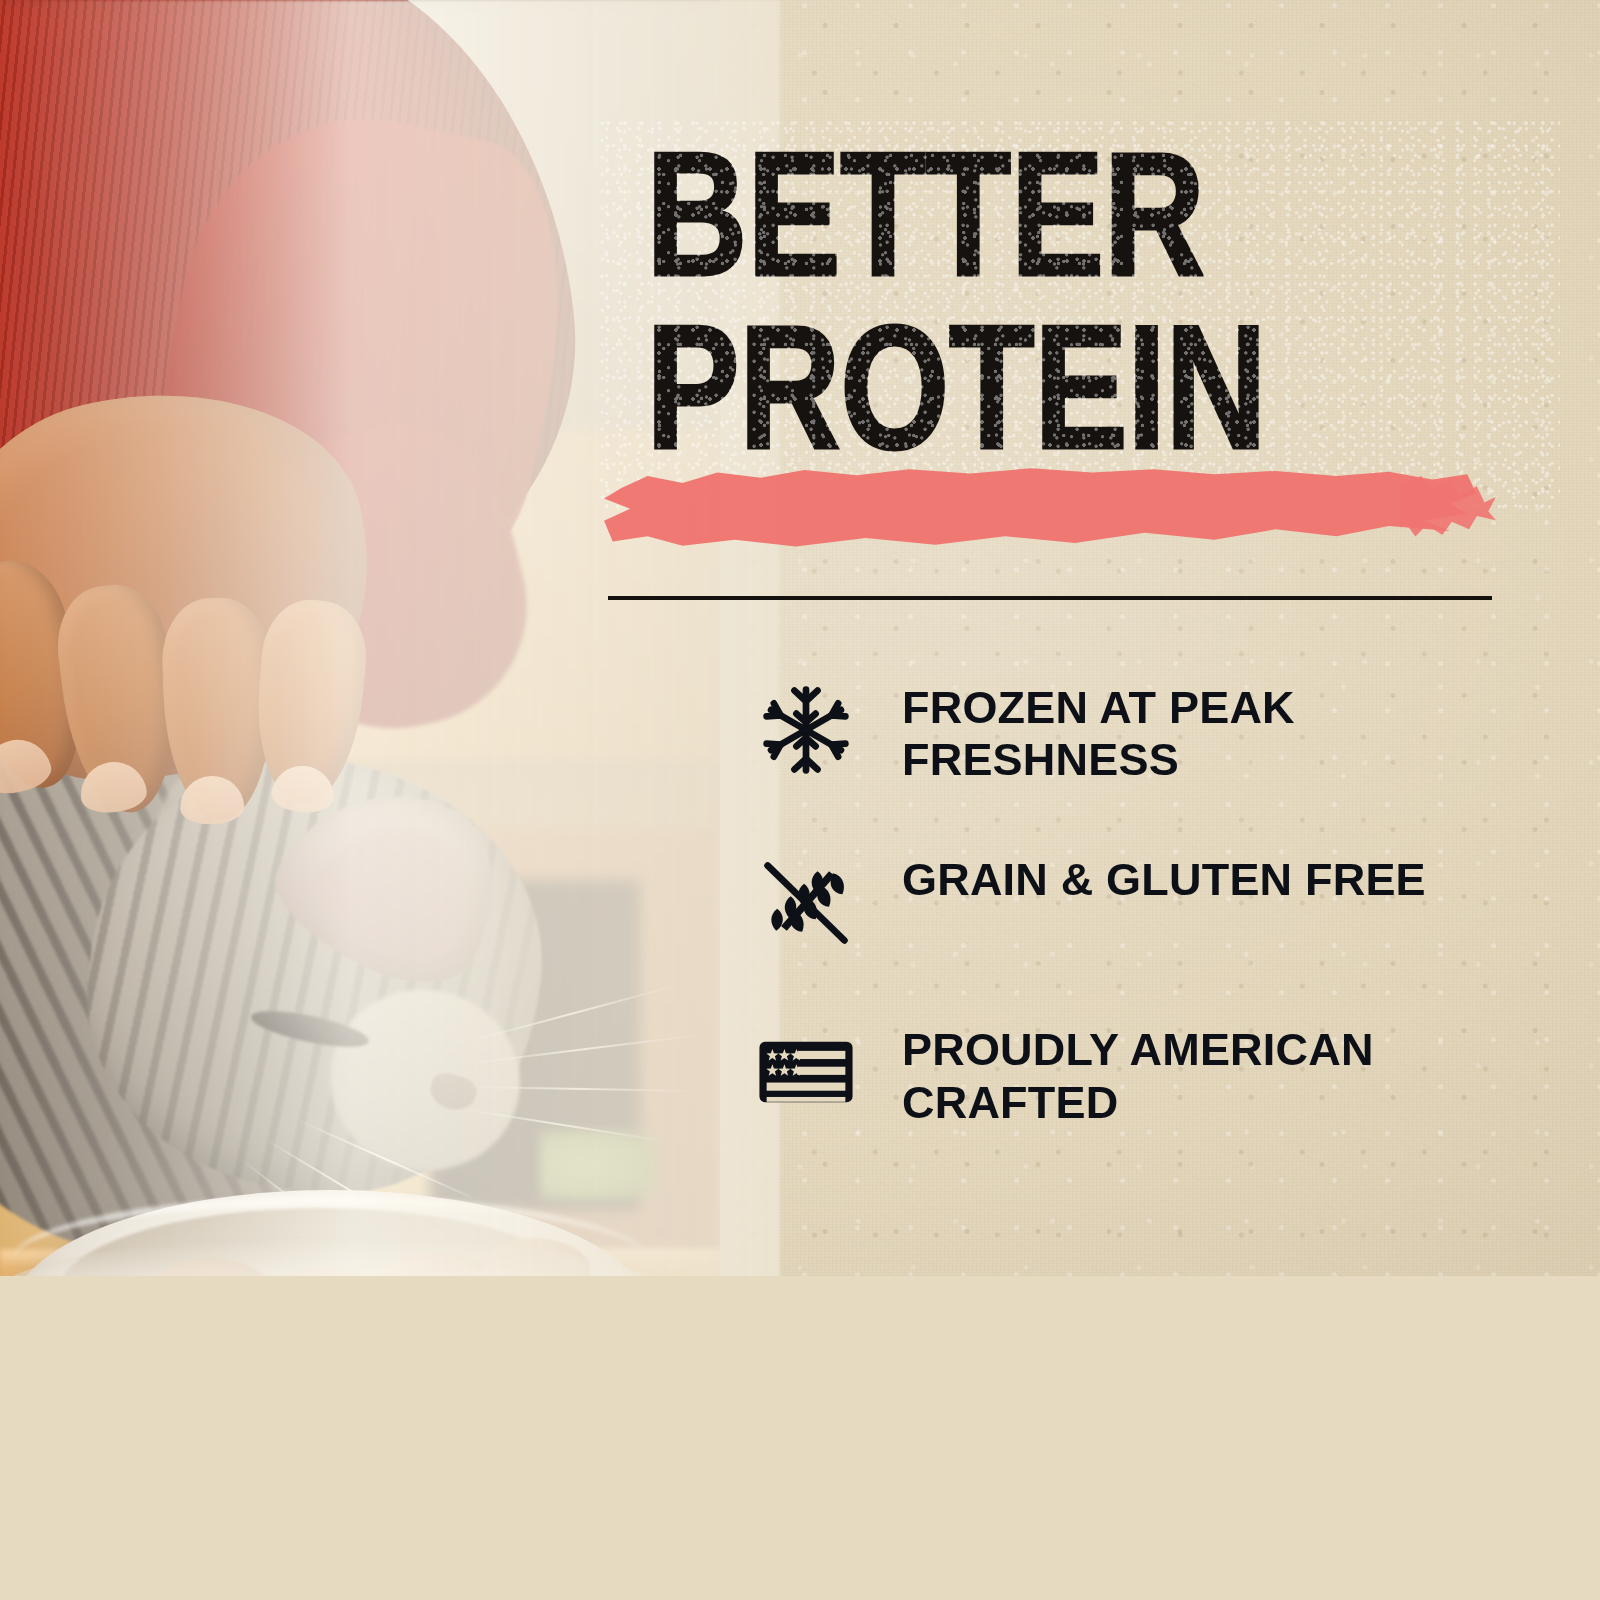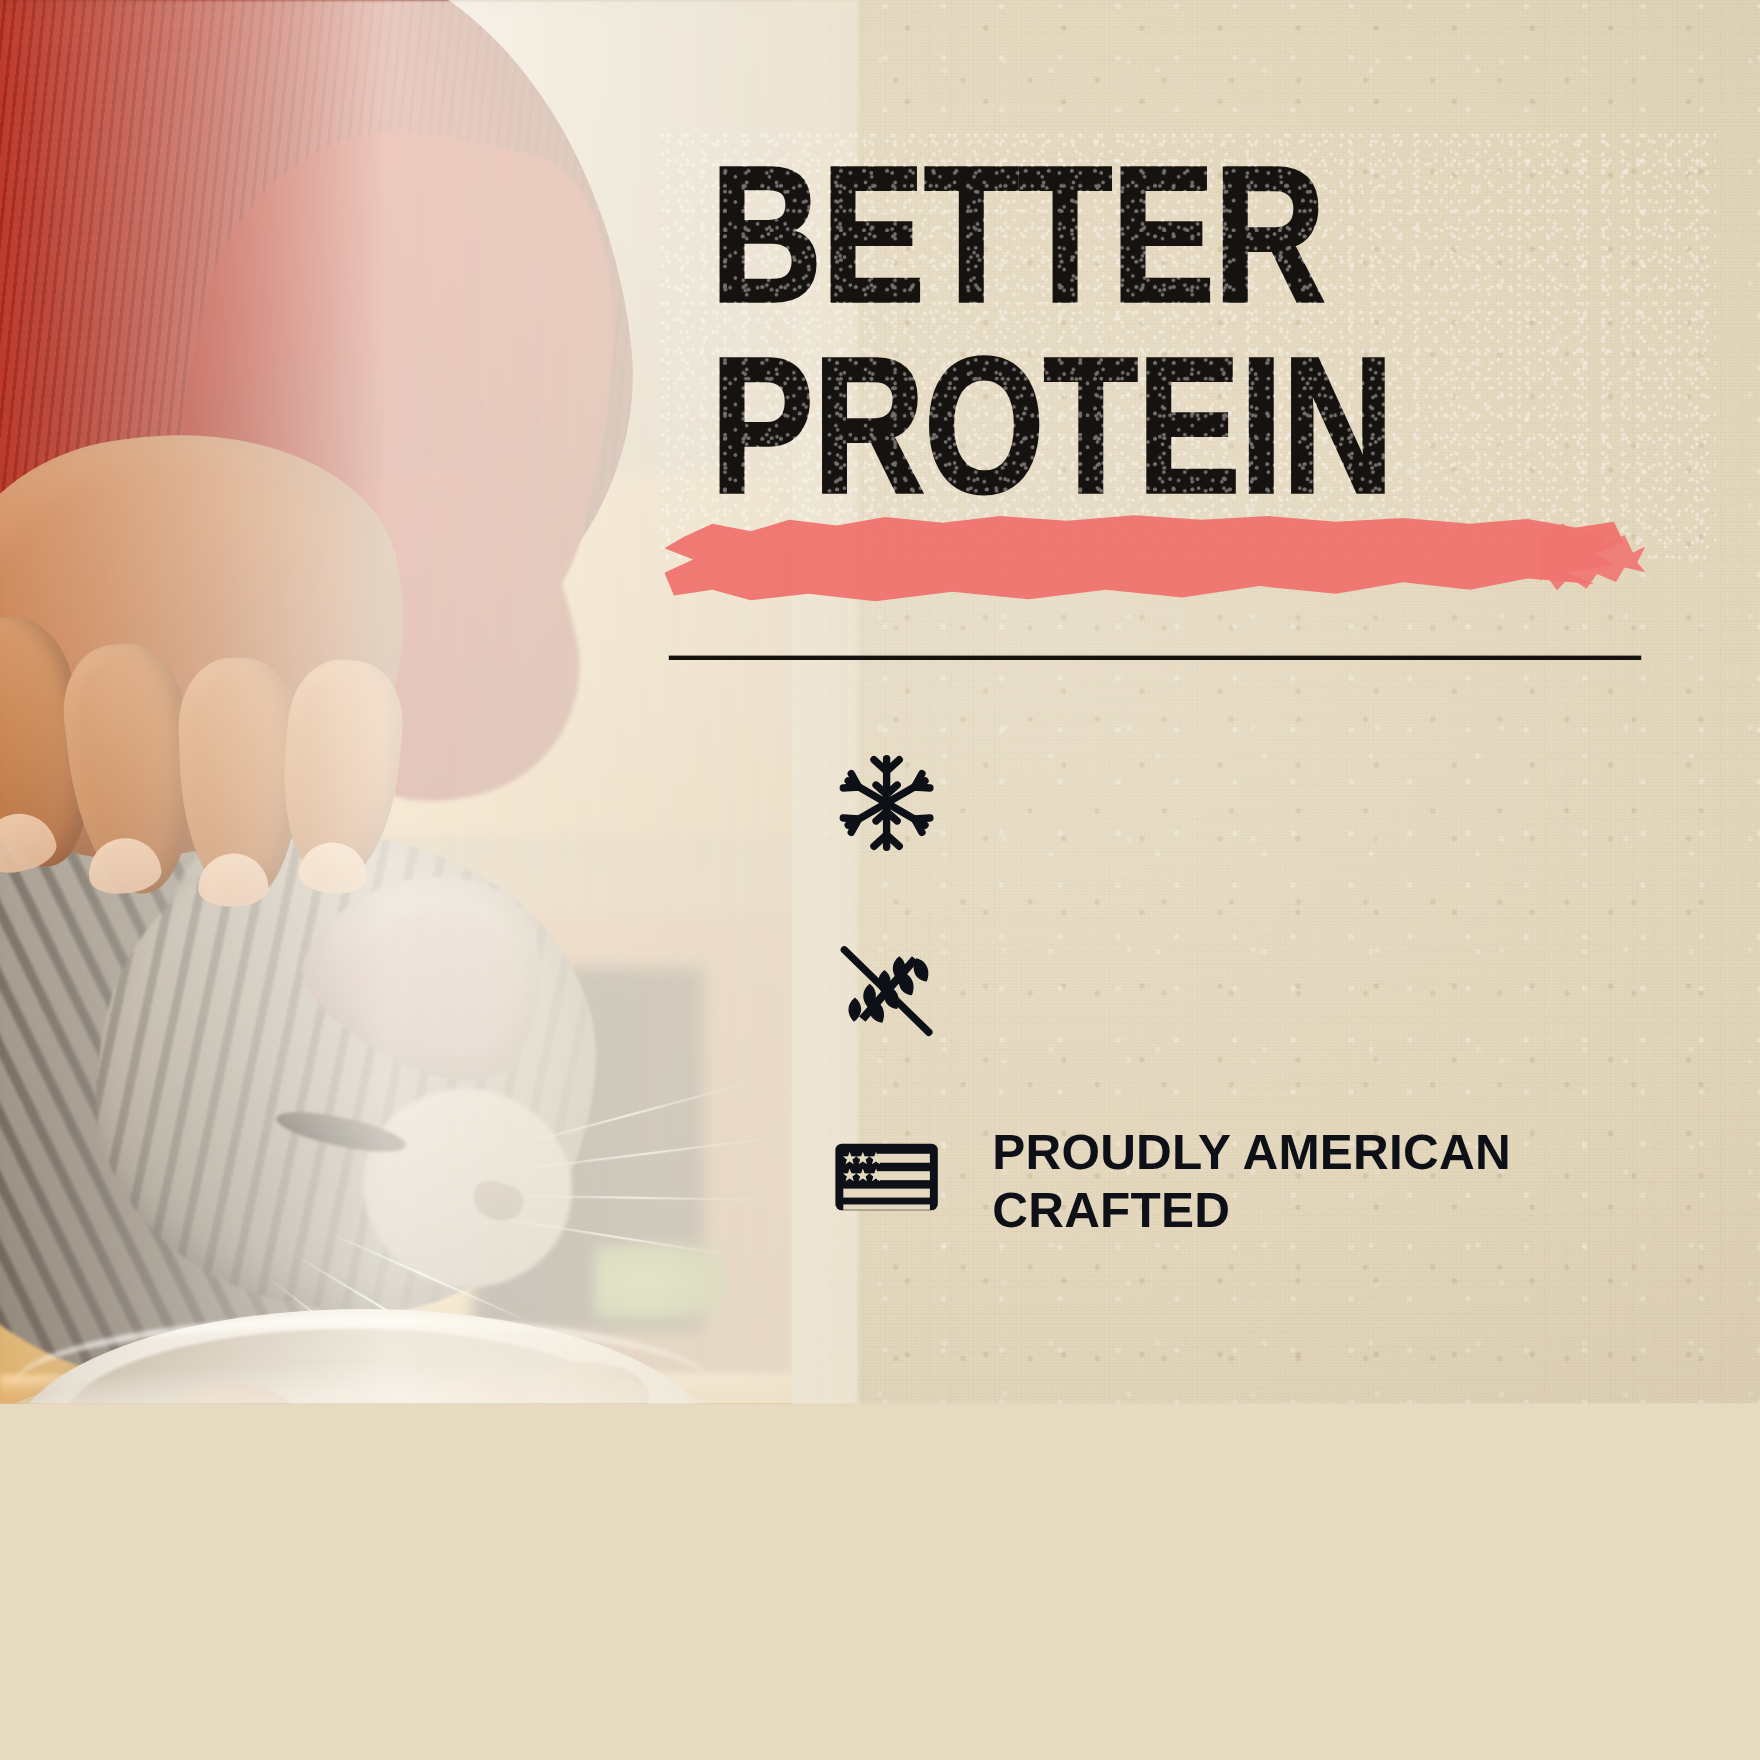--- a/index.html
+++ b/index.html
@@ -352,40 +352,42 @@
           <path d="M50 20 L38 9 M50 20 L62 9"></path>
           <path d="M50 80 L38 91 M50 80 L62 91"></path>
           <path d="M23.6 34.9 L9 35.8 M23.6 34.9 L16.5 22.2"></path>
           <path d="M76.4 65.1 L91 64.2 M76.4 65.1 L83.5 77.8"></path>
           <path d="M23.6 65.1 L9 64.2 M23.6 65.1 L16.5 77.8"></path>
           <path d="M76.4 34.9 L91 35.8 M76.4 34.9 L83.5 22.2"></path>
           <path d="M50 42 L40 33 M50 42 L60 33"></path>
           <path d="M50 58 L40 67 M50 58 L60 67"></path>
         </svg>
       </div>
+      <div class="feat-txt">FROZEN AT PEAK FRESHNESS</div>
     </div>
 
 
     <div class="feat">
       <div class="feat-ico">
         <svg width="96" height="96" viewBox="0 0 100 100" fill="none">
           <g fill="#0D1117">
             <path d="M78 20 C88 22 92 32 88 42 C78 41 72 32 78 20 Z"></path>
             <path d="M64 33 C74 35 78 45 74 55 C64 54 58 45 64 33 Z"></path>
             <path d="M50 46 C60 48 64 58 60 68 C50 67 44 58 50 46 Z"></path>
             <path d="M36 59 C46 61 50 71 46 81 C36 80 30 71 36 59 Z"></path>
             <path d="M62 18 C70 24 70 35 61 41 C54 34 54 24 62 18 Z"></path>
             <path d="M48 31 C56 37 56 48 47 54 C40 47 40 37 48 31 Z"></path>
             <path d="M34 44 C42 50 42 61 33 67 C26 60 26 50 34 44 Z"></path>
             <path d="M20 57 C28 63 28 74 19 80 C12 73 12 63 20 57 Z"></path>
             <path d="M80 23 L30 80 L24 75 L74 18 Z"></path>
           </g>
           <line x1="10" y1="12" x2="90" y2="90" stroke="#0D1117" stroke-width="7" stroke-linecap="round"></line>
         </svg>
       </div>
+      <div class="feat-txt">GRAIN &amp; GLUTEN FREE</div>
     </div>
 
     <div class="feat">
       <div class="feat-ico">
         <svg width="96" height="64" viewBox="0 0 100 66" fill="none">
           <rect x="1.5" y="1.5" width="97" height="63" rx="6" ry="6" fill="#0D1117"></rect>
           <rect x="41" y="11" width="50" height="8.5" fill="#E5D9BF"></rect>
           <rect x="41" y="27.5" width="50" height="8.5" fill="#E5D9BF"></rect>
           <rect x="9" y="44" width="82" height="8.5" fill="#E5D9BF"></rect>
           <rect x="9" y="59" width="82" height="5" fill="#E5D9BF"></rect>

